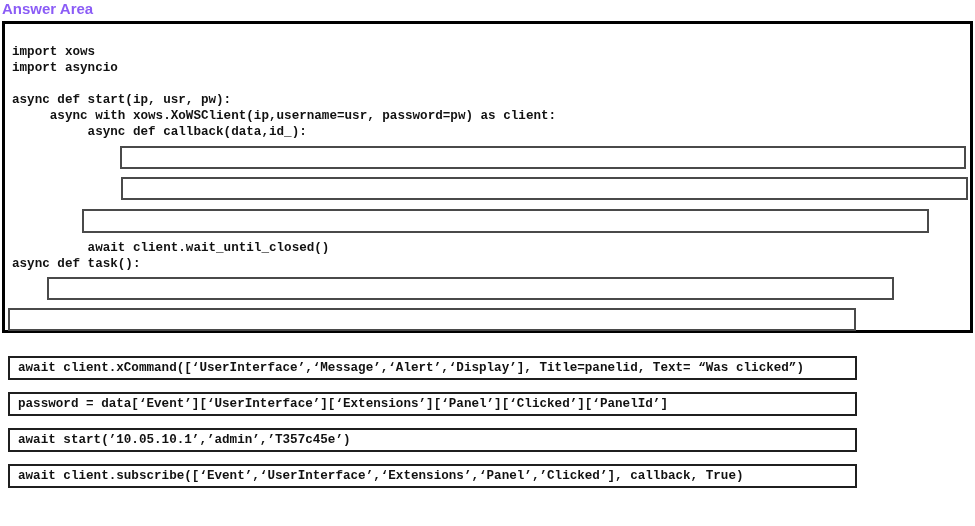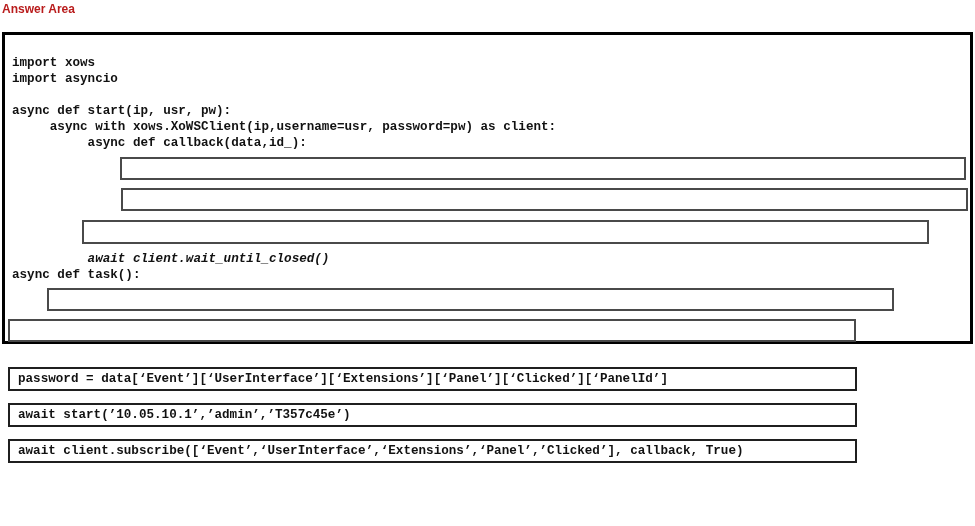--- a/index.html
+++ b/index.html
@@ -6,24 +6,24 @@
     margin: 0;
     padding: 0;
     background: #ffffff;
     width: 975px;
     height: 526px;
     overflow: hidden;
     font-family: "Liberation Sans", sans-serif;
   }
   .page-title {
     font-family: "Liberation Sans", sans-serif;
-    font-size: 12px;
+    font-size: 15px;
     font-weight: bold;
-    color: #b91c1c;
-    margin: 2px 0 16px 2px;
+    color: #8b5cf6;
+    margin: 2px 0 5px 2px;
     line-height: 14px;
   }
   .answer-panel {
     box-sizing: border-box;
     margin: 5px 2px 0 2px;
     width: 971px;
     height: 312px;
     border: 3px solid #000000;
     background: #ffffff;
     padding-top: 20px;
@@ -42,21 +42,21 @@
     box-sizing: border-box;
     background: #ffffff;
     border: 2px solid #4a4a4a;
     height: 23px;
   }
   .slot-1 { margin: 6px 0 0 115px; width: 846px; }
   .slot-2 { margin: 8px 0 0 116px; width: 847px; }
   .slot-3 { margin: 9px 0 0 77px;  width: 847px; height: 24px; }
   .slot-4 { margin: 5px 0 0 42px;  width: 847px; }
   .slot-5 { margin: 8px 0 0 3px;   width: 848px; }
-  .line-7 { margin-top: 7px; font-style: italic; }
+  .line-7 { margin-top: 7px; }
   .snippet-list {
     margin: 23px 0 0 8px;
   }
   .snippet {
     box-sizing: border-box;
     width: 849px;
     height: 24px;
     border: 2px solid #1f1f1f;
     background: #ffffff;
     margin-bottom: 12px;
@@ -89,16 +89,17 @@
   <div class="drop-slot slot-3"></div>
 
   <div class="code-line line-7">          await client.wait_until_closed()</div>
   <div class="code-line">async def task():</div>
 
   <div class="drop-slot slot-4"></div>
   <div class="drop-slot slot-5"></div>
 </div>
 
 <div class="snippet-list">
+  <div class="snippet">await client.xCommand([‘UserInterface’,‘Message’,‘Alert’,‘Display’], Title=panelid, Text= “Was clicked”)</div>
   <div class="snippet">password = data[‘Event’][‘UserInterface’][‘Extensions’][‘Panel’][‘Clicked’][‘PanelId’]</div>
   <div class="snippet">await start(’10.05.10.1’,’admin’,’T357c45e’)</div>
   <div class="snippet">await client.subscribe([‘Event’,‘UserInterface’,‘Extensions’,‘Panel’,’Clicked’], callback, True)</div>
 </div>
 
 </body></html>

